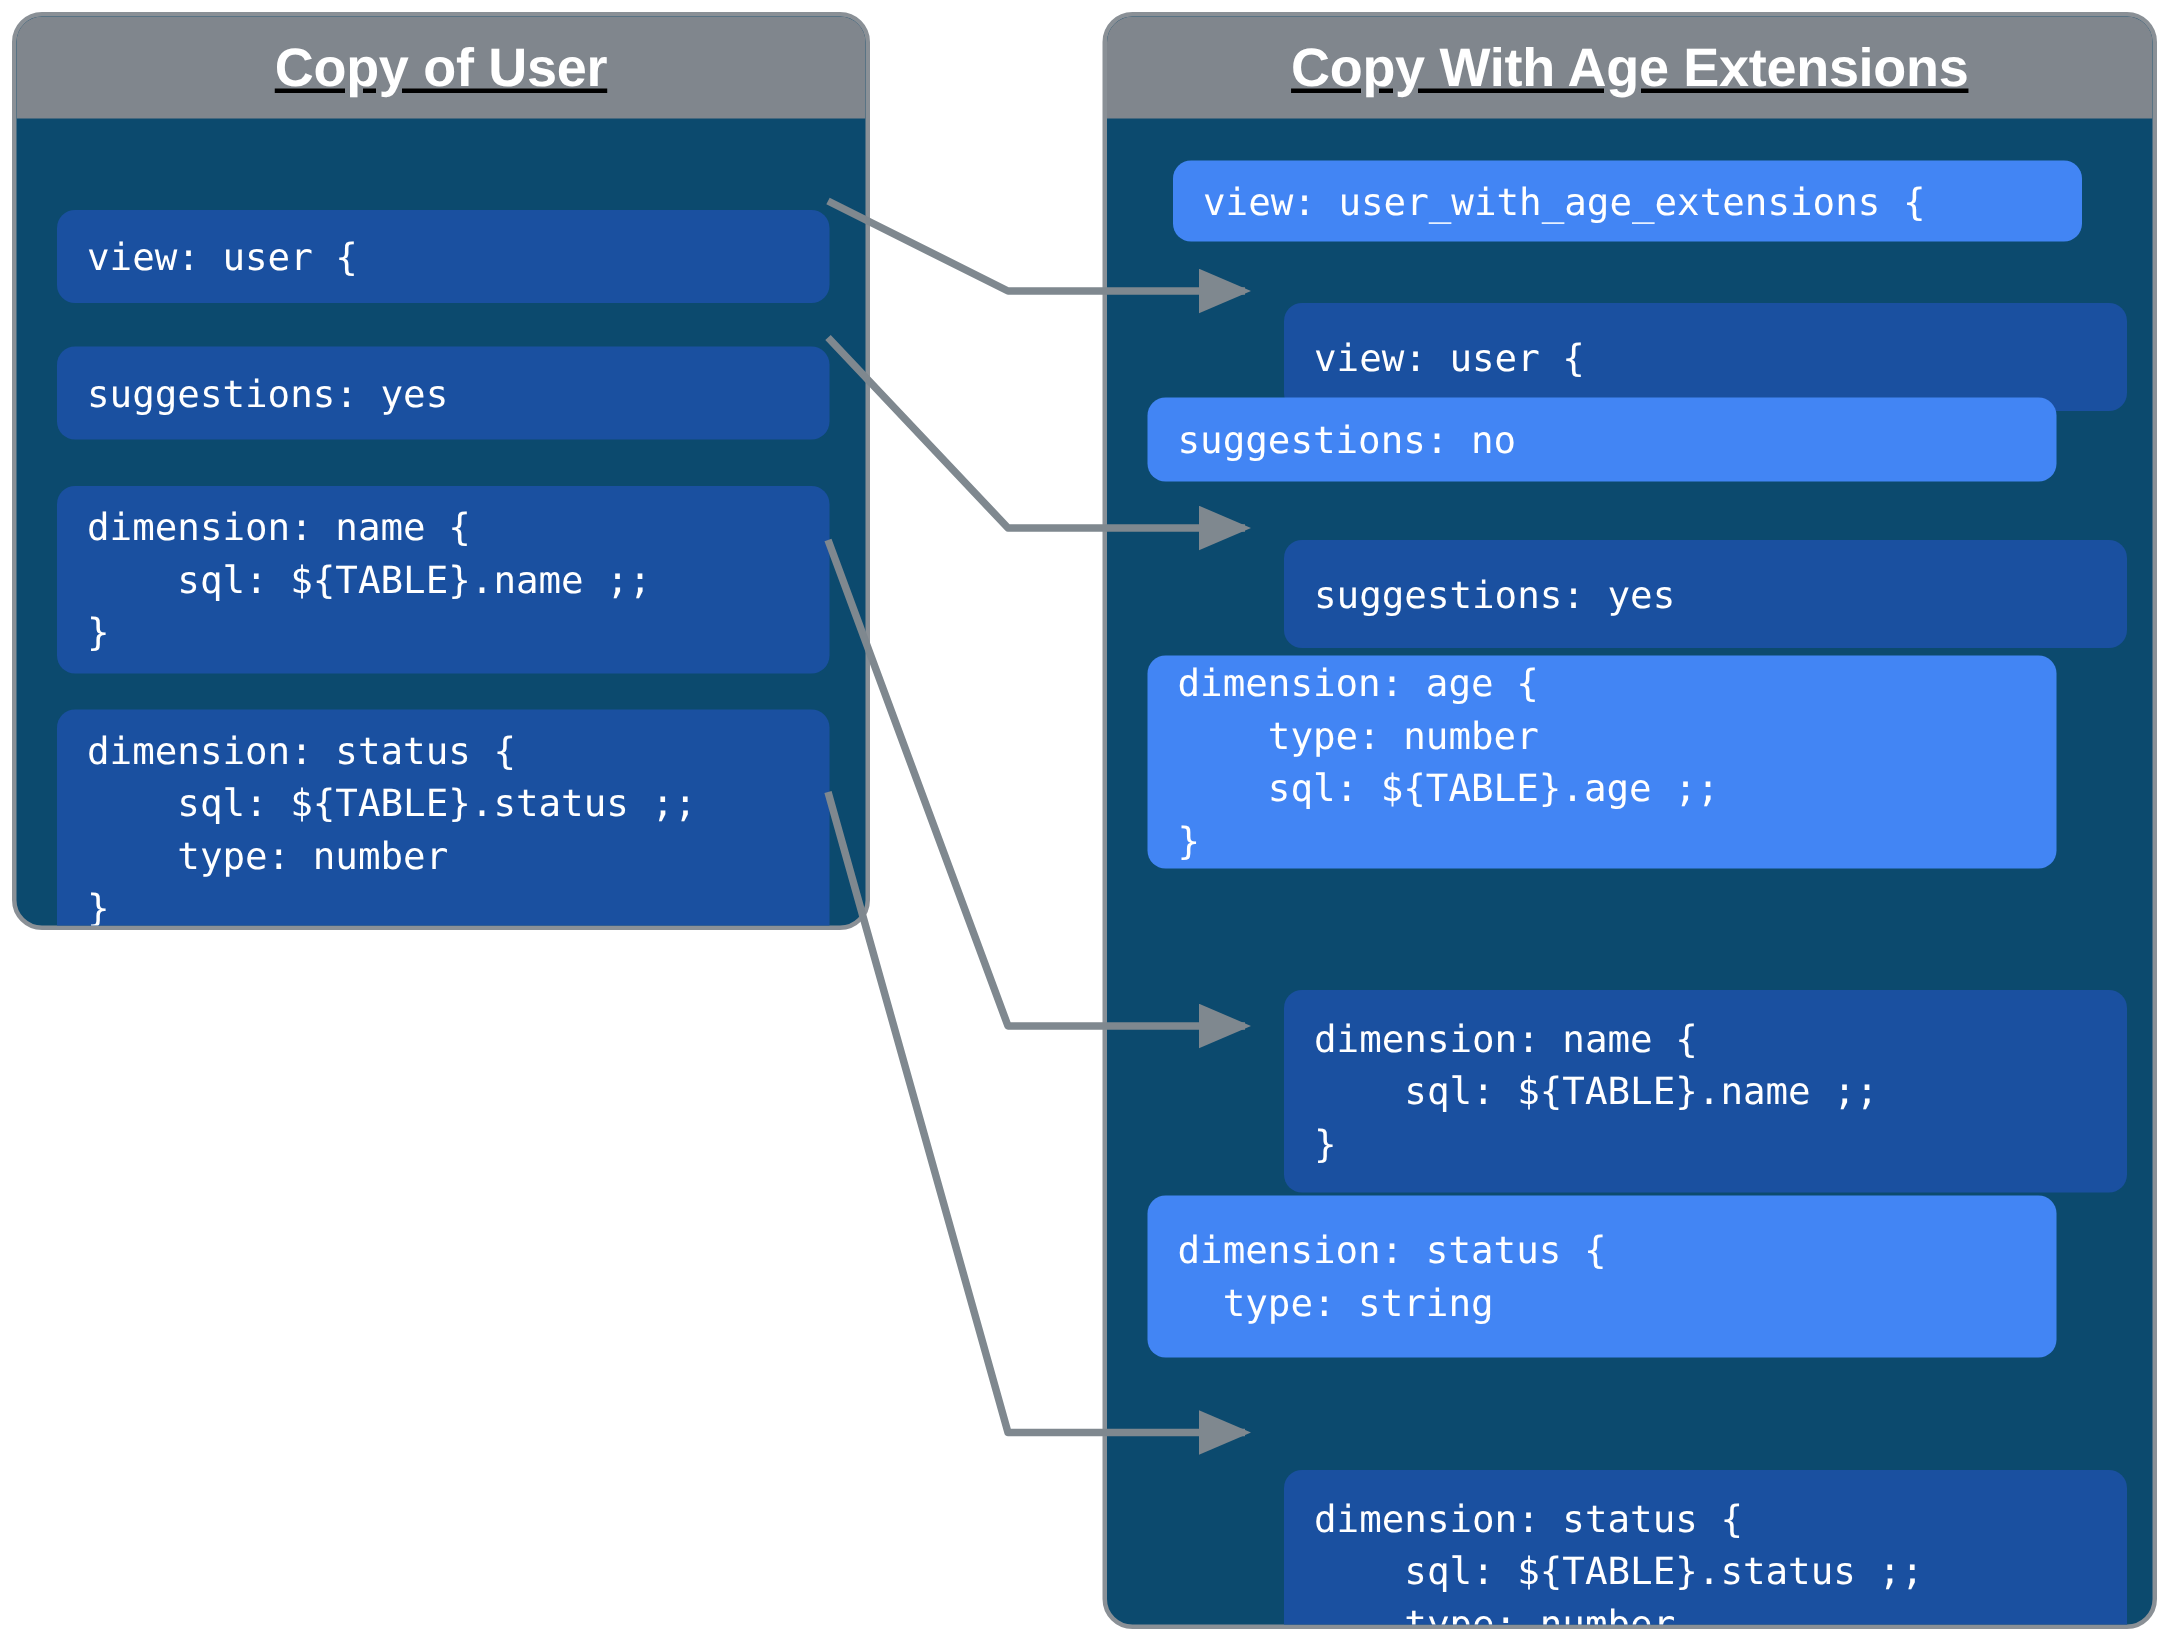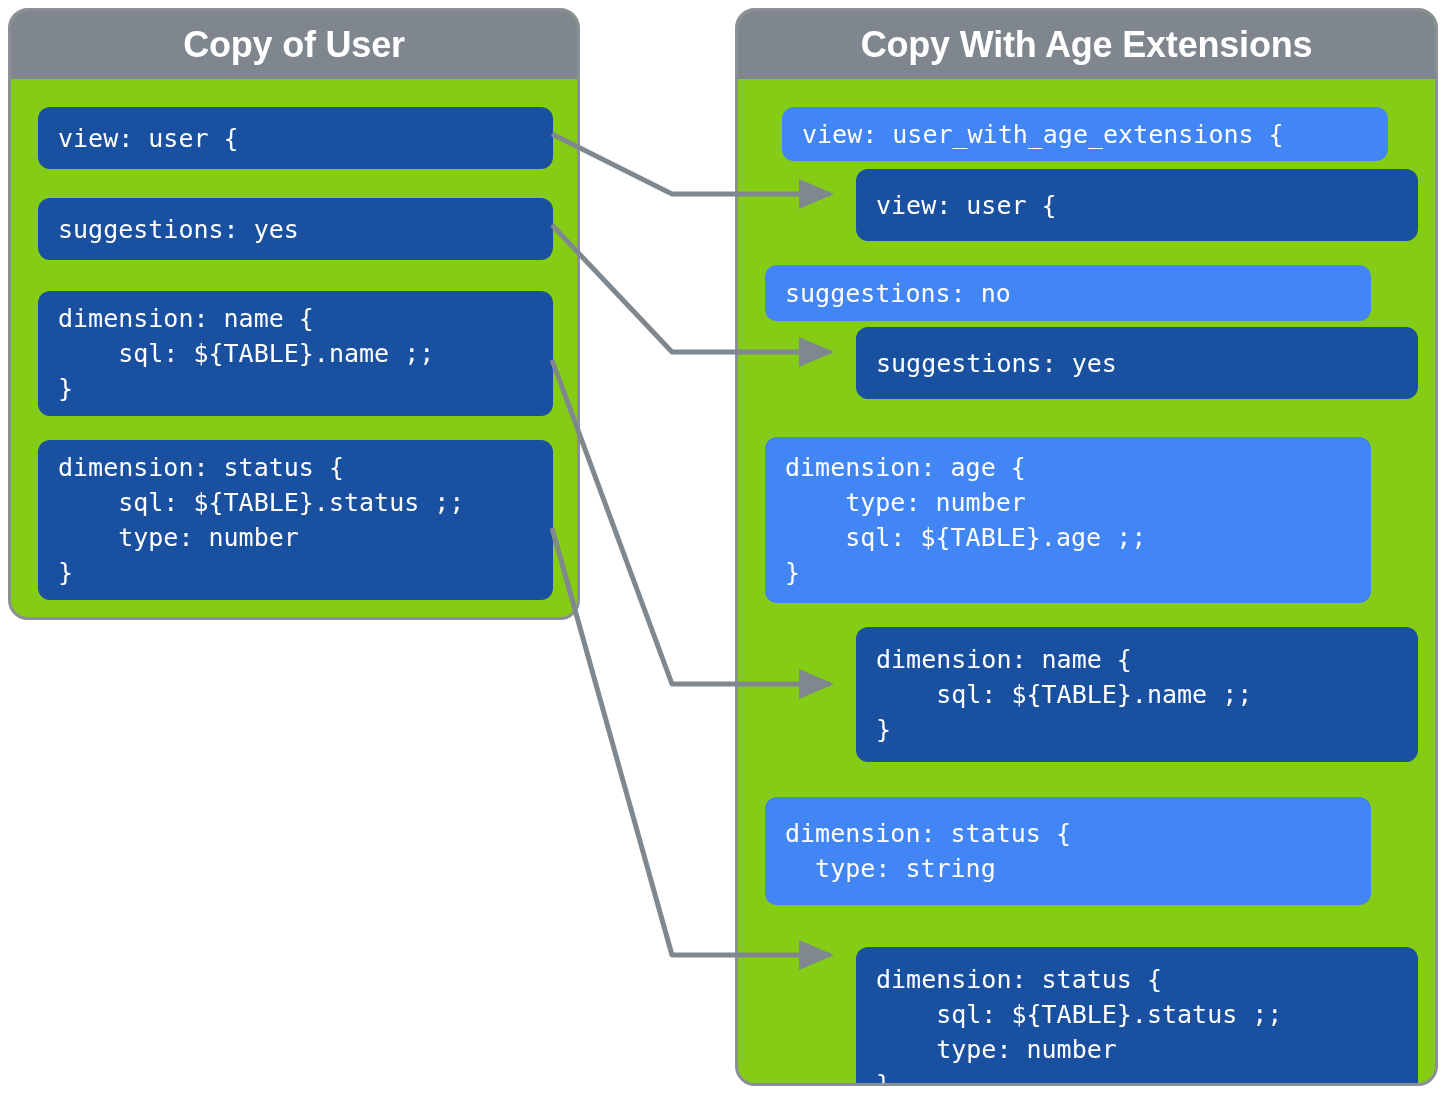--- a/index.html
+++ b/index.html
@@ -13,22 +13,23 @@
     font-family: "Liberation Sans", sans-serif;
     overflow: hidden;
   }
   #canvas { position: absolute; inset: 0; width: 1450px; height: 1096px; }
 
   
   .panel {
     position: absolute;
     border: 3px solid #8a9096;
     border-radius: 20px;
-    background: #84cc16;
+    background: #0c4a6e;
     overflow: hidden;
+    text-decoration: underline;
   }
   #panel-left  { left: 8px;  top: 8px;  width: 572px; height: 612px; }
   #panel-right { left: 735px; top: 8px; width: 703px; height: 1078px; }
 
   .panel-title {
     height: 68px;
     background: #80868d;
     color: #ffffff;
     font-size: 36px;
     font-weight: bold;
@@ -46,21 +47,21 @@
     border-radius: 12px;
     color: #ffffff;
     font-family: "DejaVu Sans Mono", "Liberation Mono", monospace;
     font-size: 25px;
     line-height: 35px;
     white-space: pre;
     display: flex;
     align-items: center;
     padding: 0 20px;
   }
-  .dark  { background: #1a50a0; }
+  .dark  { background: #1a50a0; margin-top: 33px; }
   .light { background: #4285f4; }
 
   
   .layer-outer { z-index: 2; }
   .layer-inner { z-index: 1; }
 
   
   #connectors {
     position: absolute; left: 0; top: 0;
     width: 1450px; height: 1096px;
@@ -91,21 +92,21 @@
   <div class="panel" id="panel-right">
     <div class="panel-title">Copy With Age Extensions</div>
     <div class="panel-body">
 
       <div class="code-box dark layer-inner" style="left:118px; top:90px; width:562px; height:72px;">view: user {</div>
       <div class="code-box light layer-outer" style="left:44px; top:28px; width:606px; height:54px;">view: user_with_age_extensions {</div>
 
       <div class="code-box dark layer-inner" style="left:118px; top:248px; width:562px; height:72px;">suggestions: yes</div>
       <div class="code-box light layer-outer" style="left:27px; top:186px; width:606px; height:56px;">suggestions: no</div>
 
-      <div class="code-box light layer-outer" style="left:27px; top:358px; width:606px; height:166px;">dimension: age {
+      <div class="code-box light layer-outer" style="left:27px; top:358px; width:606px; height:142px;">dimension: age {
     type: number
     sql: ${TABLE}.age ;;
 }</div>
 
       <div class="code-box dark layer-inner" style="left:118px; top:548px; width:562px; height:135px;">dimension: name {
     sql: ${TABLE}.name ;;
 }</div>
 
       <div class="code-box dark layer-inner" style="left:118px; top:868px; width:562px; height:170px;">dimension: status {
     sql: ${TABLE}.status ;;

